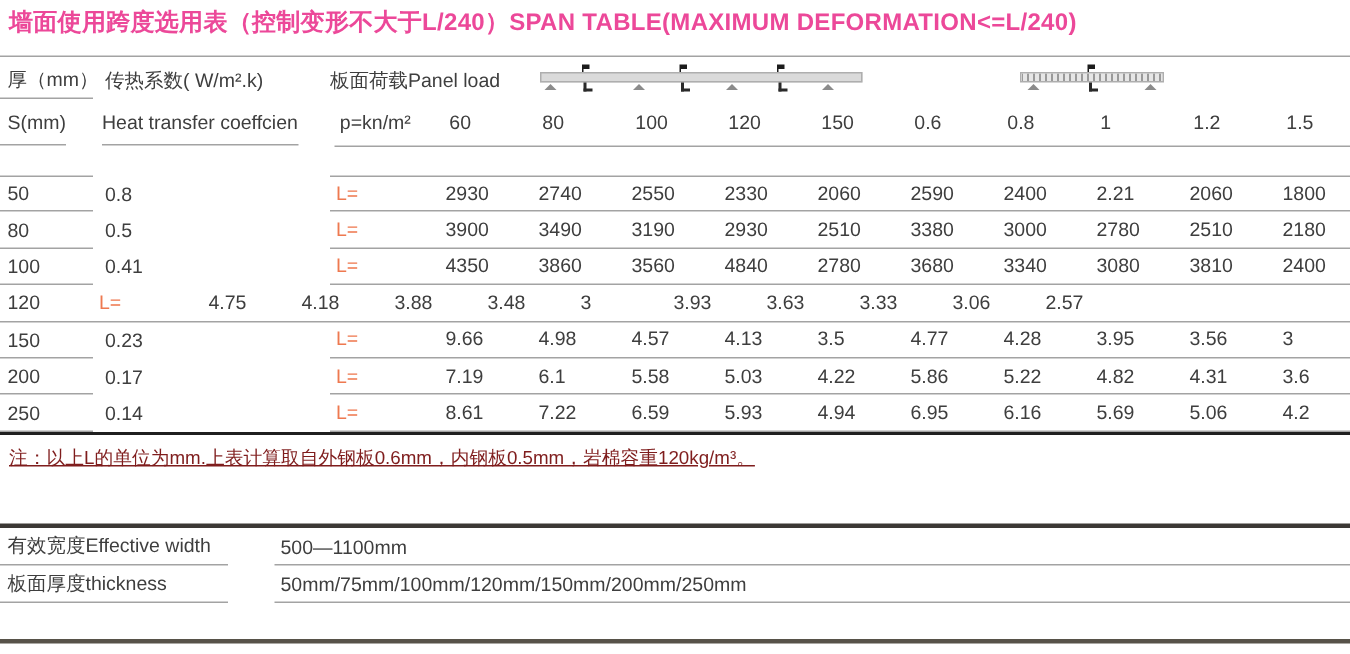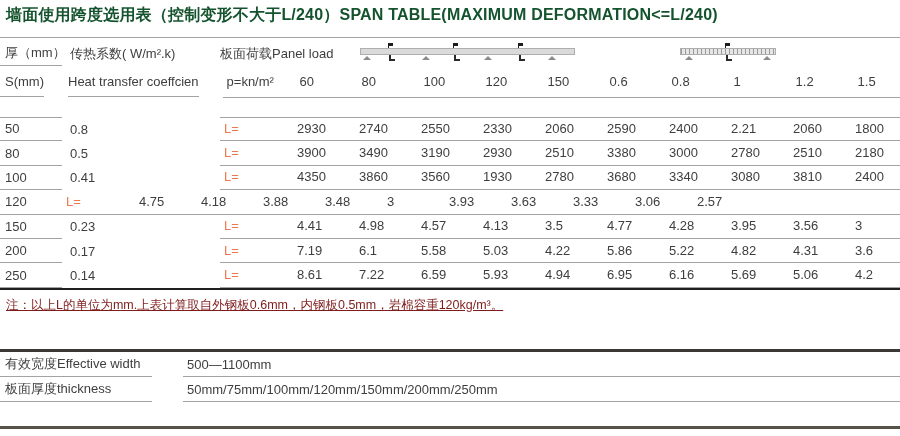--- a/index.html
+++ b/index.html
@@ -6,21 +6,21 @@
   body{
     width:900px;height:436px;
     background:#ffffff;
     font-family:"Liberation Sans","DejaVu Sans",sans-serif;
     color:var(--text,#3e3e3e);
     position:relative;
     overflow:hidden;
   }
   .title{
     position:absolute;left:6px;top:5px;
-    font-size:16px;font-weight:bold;color:#14532d;
+    font-size:16px;font-weight:bold;color:#ec4899;
     letter-spacing:.2px;white-space:nowrap;
   }
   .title-rule{position:absolute;left:0;top:37px;width:900px;border-top:1px solid var(--line,#a3a3a3);}
 
   
   .header{position:absolute;left:0;top:41px;width:900px;}
   .hrowA{display:flex;height:25px;align-items:center;font-size:13px;}
   .hrowB{display:flex;height:31px;align-items:flex-start;font-size:13px;gap:16px;}
   .c1{width:62px;padding-left:5px;box-sizing:border-box;height:100%;display:flex;align-items:center;white-space:nowrap;}
   .c2{width:142px;margin:0 8px;box-sizing:border-box;height:100%;display:flex;align-items:center;white-space:nowrap;}
@@ -157,21 +157,21 @@
         </span>
       </div>
       <div class="drow">
         <span class="c1 rb">100</span>
         <span class="c2">0.41</span>
         <span class="c3 rb">
           <span class="lcell accent">L=</span>
           <span class="vcell">4350</span>
           <span class="vcell">3860</span>
           <span class="vcell">3560</span>
-          <span class="vcell">1930</span>
+          <span class="vcell">4840</span>
           <span class="vcell">2780</span>
           <span class="vcell">3680</span>
           <span class="vcell">3340</span>
           <span class="vcell">3080</span>
           <span class="vcell">3810</span>
           <span class="vcell">2400</span>
         </span>
       </div>
       <div class="drow">
         <span class="c1 rb">120</span>
@@ -187,21 +187,21 @@
           <span class="vcell">3.33</span>
           <span class="vcell">3.06</span>
           <span class="vcell">2.57</span>
         </span>
       </div>
       <div class="drow">
         <span class="c1 rb">150</span>
         <span class="c2">0.23</span>
         <span class="c3 rb">
           <span class="lcell accent">L=</span>
-          <span class="vcell">4.41</span>
+          <span class="vcell">9.66</span>
           <span class="vcell">4.98</span>
           <span class="vcell">4.57</span>
           <span class="vcell">4.13</span>
           <span class="vcell">3.5</span>
           <span class="vcell">4.77</span>
           <span class="vcell">4.28</span>
           <span class="vcell">3.95</span>
           <span class="vcell">3.56</span>
           <span class="vcell">3</span>
         </span>

